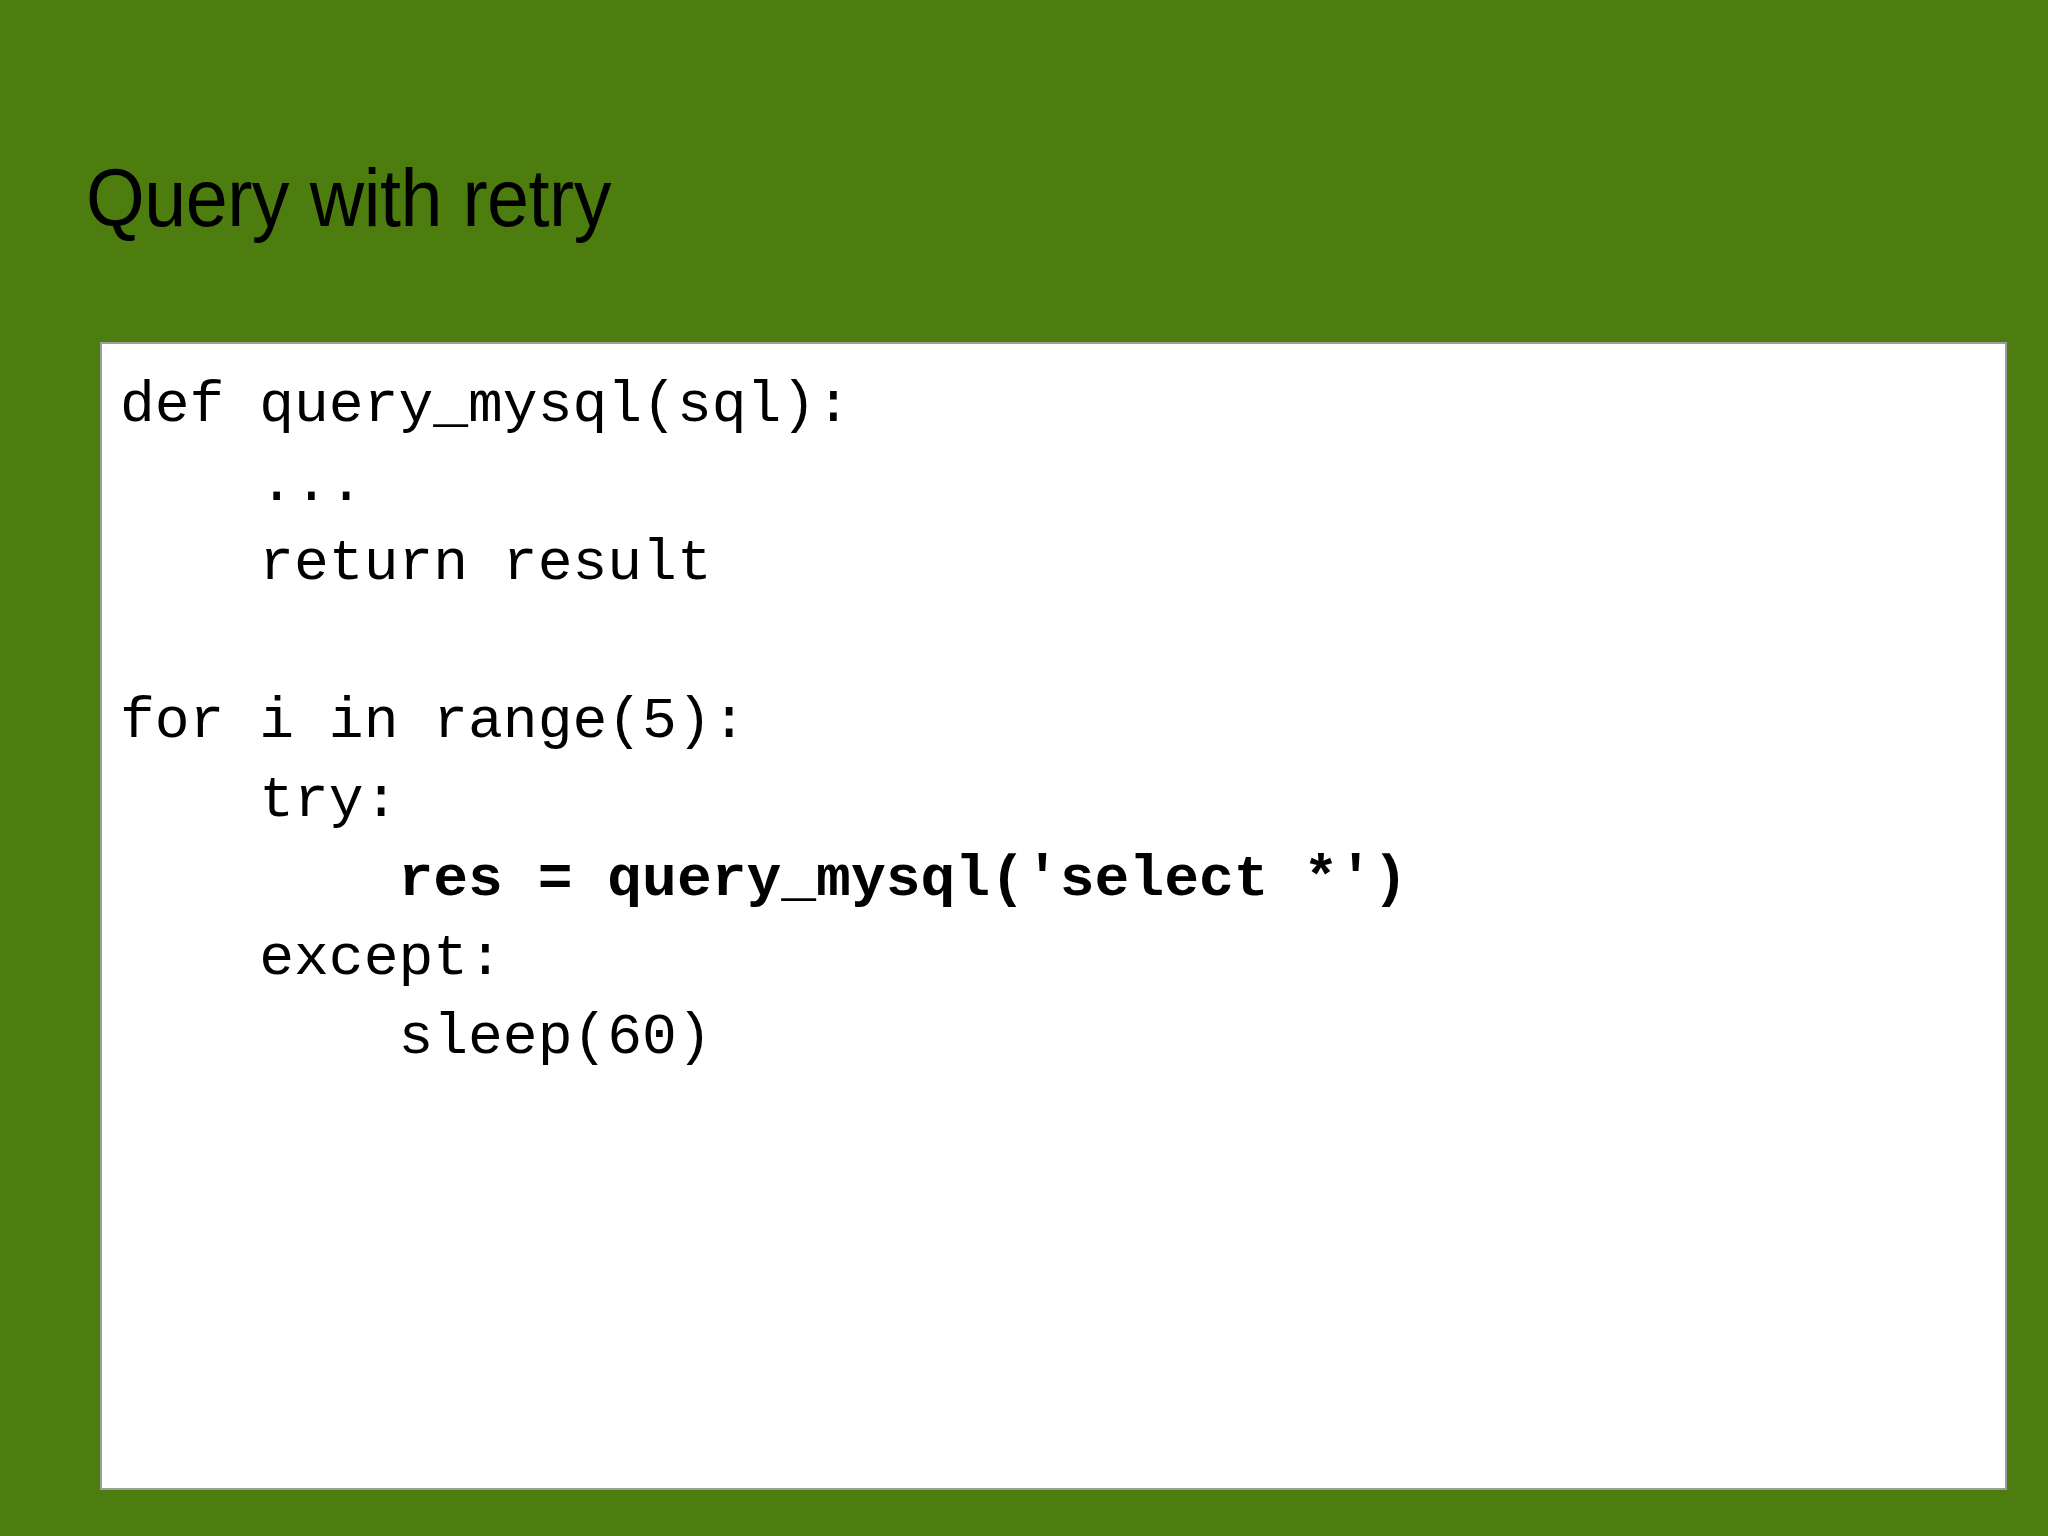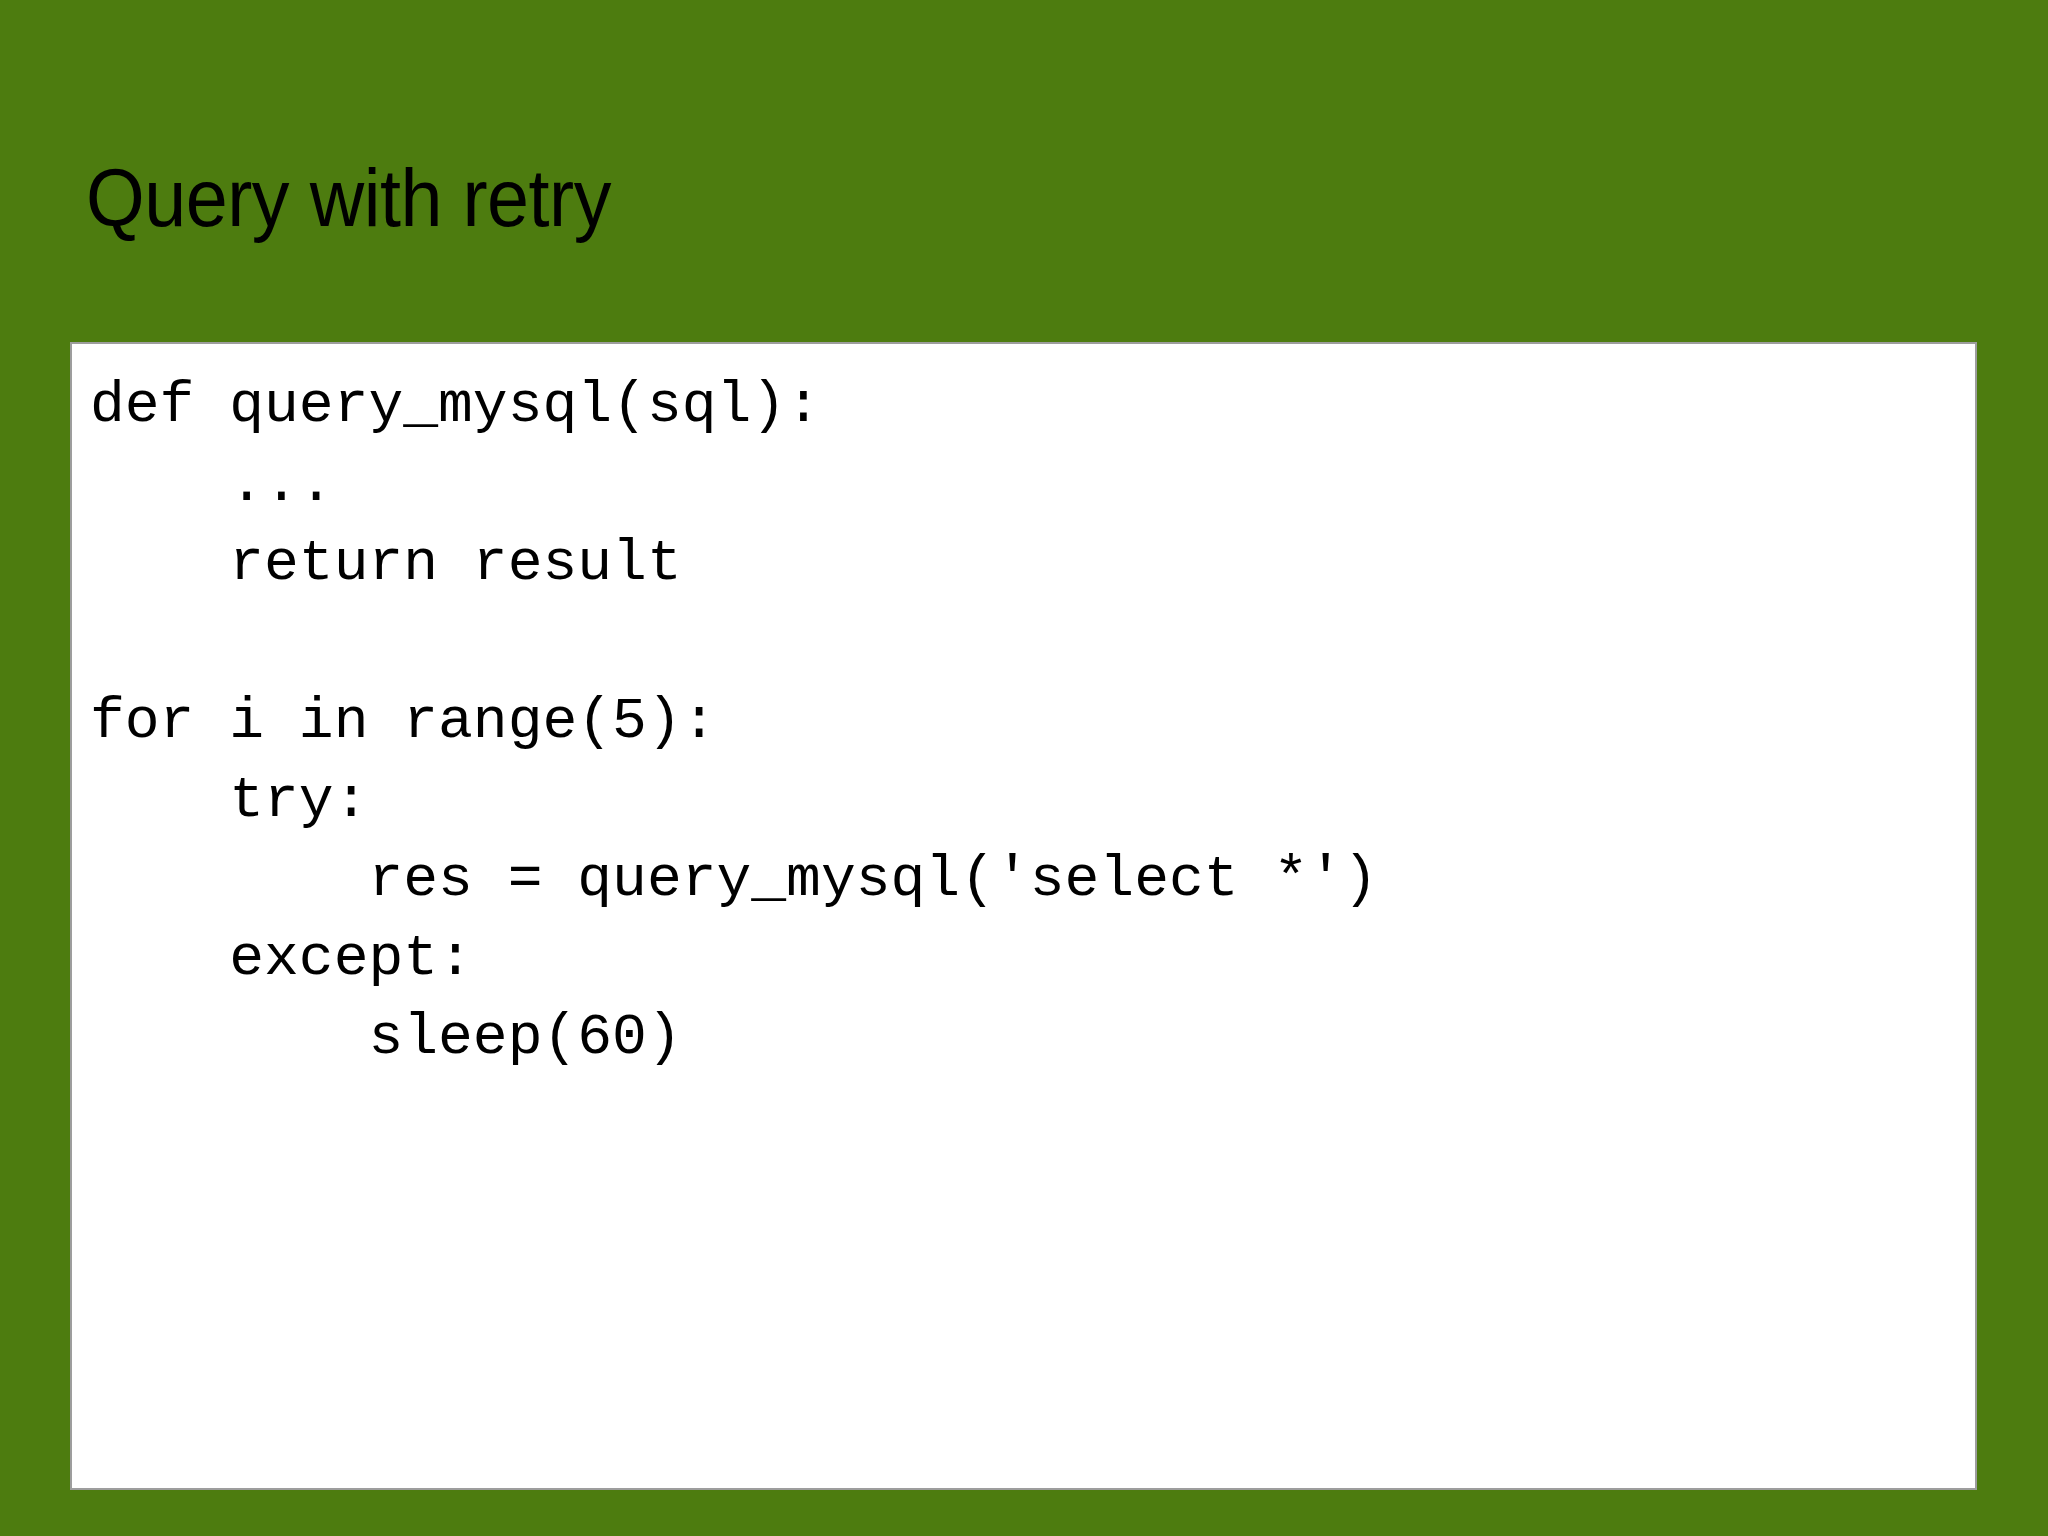--- a/index.html
+++ b/index.html
@@ -66,31 +66,31 @@
   }
 
   .code-line {
     display: block;
     height: 79px;
     white-space: pre;
     font-family: "Liberation Mono", "DejaVu Sans Mono", monospace;
   }
 
   .code-line.bold {
-    font-weight: 400;
+    font-weight: 700;
   }
 
   .code-line.blank {
     height: 79px;
   }
 </style>
 </head>
 <body>
 
 <div id="slide" style="background: #4d7c0f;">
 
   <div id="slide-title">Query with retry</div>
 
-  <div id="code-box" style="border-color: rgb(157, 157, 157);">
+  <div id="code-box" style="border-color: rgb(157, 157, 157); margin-left: 30px;">
     <pre id="code-listing" style="color: rgb(0, 0, 0);"><span class="code-line">def query_mysql(sql):</span><span class="code-line">    ...</span><span class="code-line">    return result</span><span class="code-line blank"></span><span class="code-line">for i in range(5):</span><span class="code-line">    try:</span><span class="code-line bold">        res = query_mysql('select *')</span><span class="code-line">    except:</span><span class="code-line">        sleep(60)</span></pre>
   </div>
 
 </div>
 
 </body></html>

